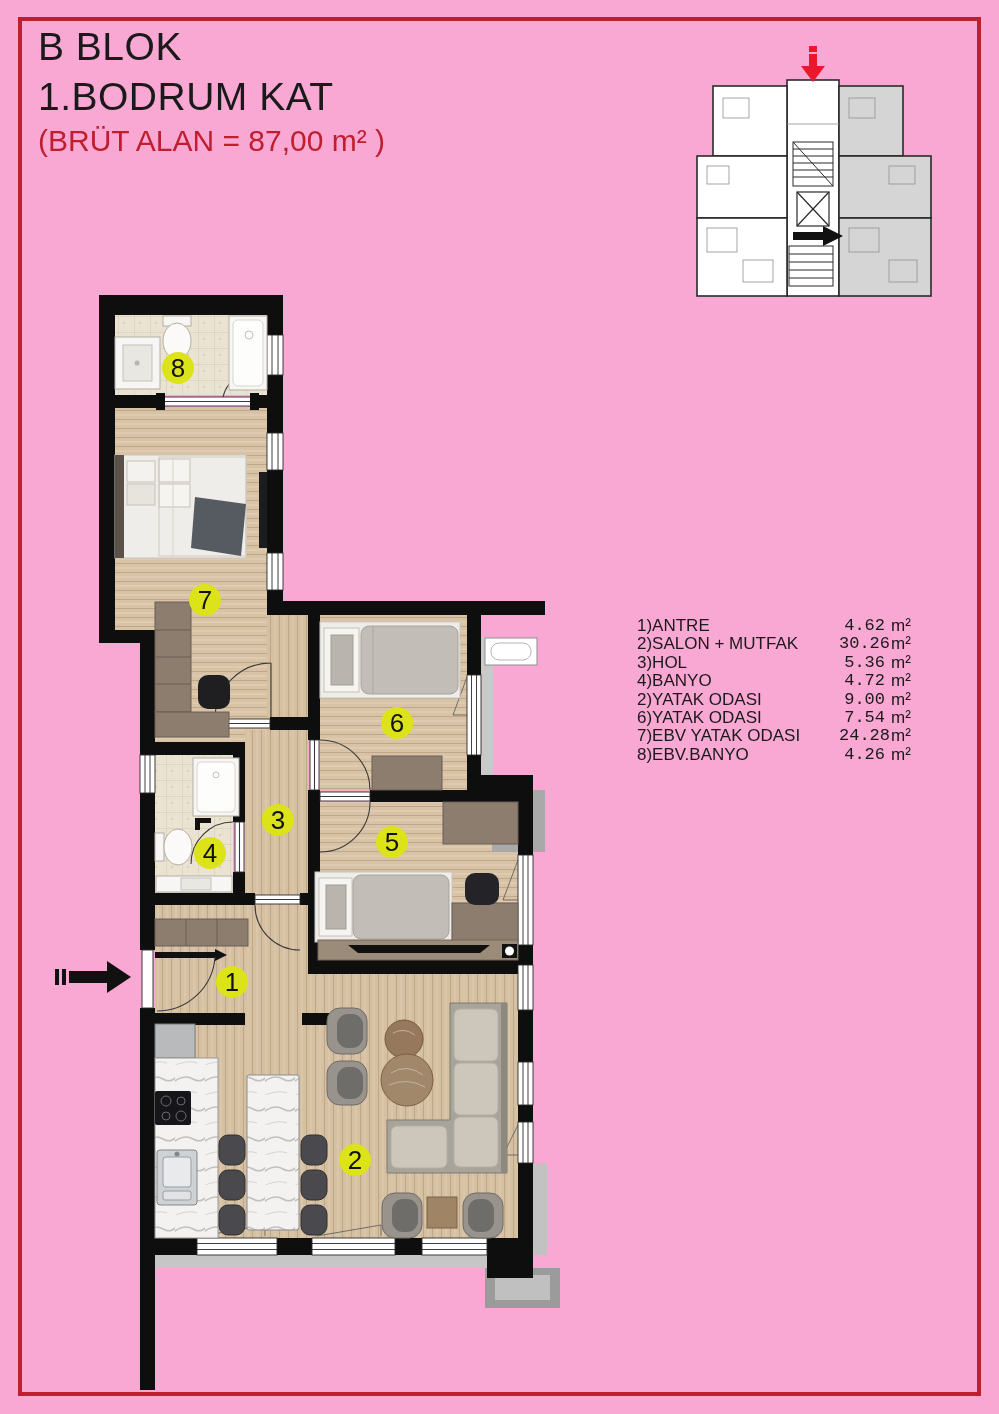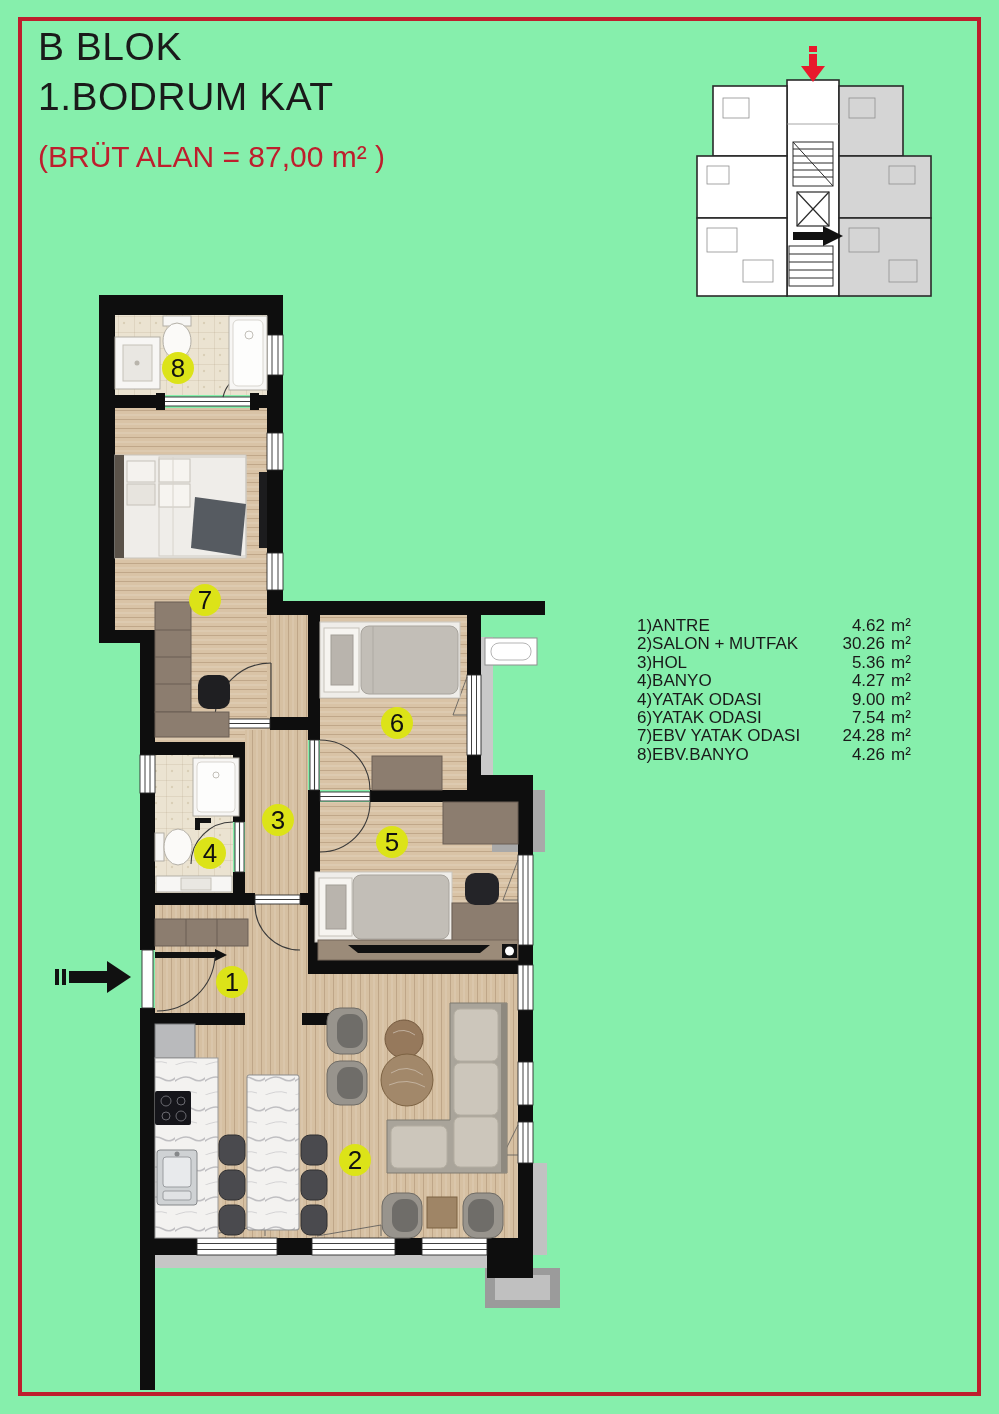--- a/index.html
+++ b/index.html
@@ -1,26 +1,26 @@
 <!DOCTYPE html>
 <html><head>
 <meta charset="utf-8">
 <style>
   html,body{margin:0;padding:0;background:#ffffff;}
-  .page{position:relative;width:999px;height:1414px;background:#86efac;overflow:hidden;
+  .page{position:relative;width:999px;height:1414px;background:#f9a8d4;overflow:hidden;
         font-family:"Liberation Sans", sans-serif;color:#1a1a1a;}
   .frame{position:absolute;left:18px;top:17px;width:963px;height:1379px;
          border:4px solid #be1e2d;box-sizing:border-box;pointer-events:none;}
   .title-block{position:absolute;left:38px;top:22px;}
   .title-line{font-size:39px;line-height:50px;font-weight:400;letter-spacing:0.5px;color:#1a1a1a;}
-  .area-note{font-size:30px;line-height:38px;margin-top:16px;color:#be1e2d;}
+  .area-note{font-size:30px;line-height:38px;margin-top:0;color:#be1e2d;}
   .legend{position:absolute;left:637px;top:617px;width:282px;}
   .lg-row{display:flex;align-items:center;font-size:17px;line-height:18.4px;}
   .lg-label{flex:1;white-space:nowrap;}
-  .lg-val{width:46px;text-align:right;}
+  .lg-val{width:46px;text-align:right;font-family:Liberation Mono, monospace;}
   .lg-unit{width:28px;padding-left:6px;}
   svg text.roomno{font-family:"Liberation Sans",sans-serif;font-size:26px;fill:#111;}
   .keyplan{position:absolute;left:683px;top:46px;}
   .mainplan{position:absolute;left:55px;top:285px;}
 </style>
 </head>
 <body>
 
 <div class="page">
 
@@ -94,25 +94,25 @@
       <span class="lg-val">30.26</span>
       <span class="lg-unit">m²</span>
     </div>
     <div class="lg-row">
       <span class="lg-label">3)HOL</span>
       <span class="lg-val">5.36</span>
       <span class="lg-unit">m²</span>
     </div>
     <div class="lg-row">
       <span class="lg-label">4)BANYO</span>
-      <span class="lg-val">4.27</span>
-      <span class="lg-unit">m²</span>
-    </div>
-    <div class="lg-row">
-      <span class="lg-label">4)YATAK ODASI</span>
+      <span class="lg-val">4.72</span>
+      <span class="lg-unit">m²</span>
+    </div>
+    <div class="lg-row">
+      <span class="lg-label">2)YATAK ODASI</span>
       <span class="lg-val">9.00</span>
       <span class="lg-unit">m²</span>
     </div>
     <div class="lg-row">
       <span class="lg-label">6)YATAK ODASI</span>
       <span class="lg-val">7.54</span>
       <span class="lg-unit">m²</span>
     </div>
     <div class="lg-row">
       <span class="lg-label">7)EBV YATAK ODASI</span>

